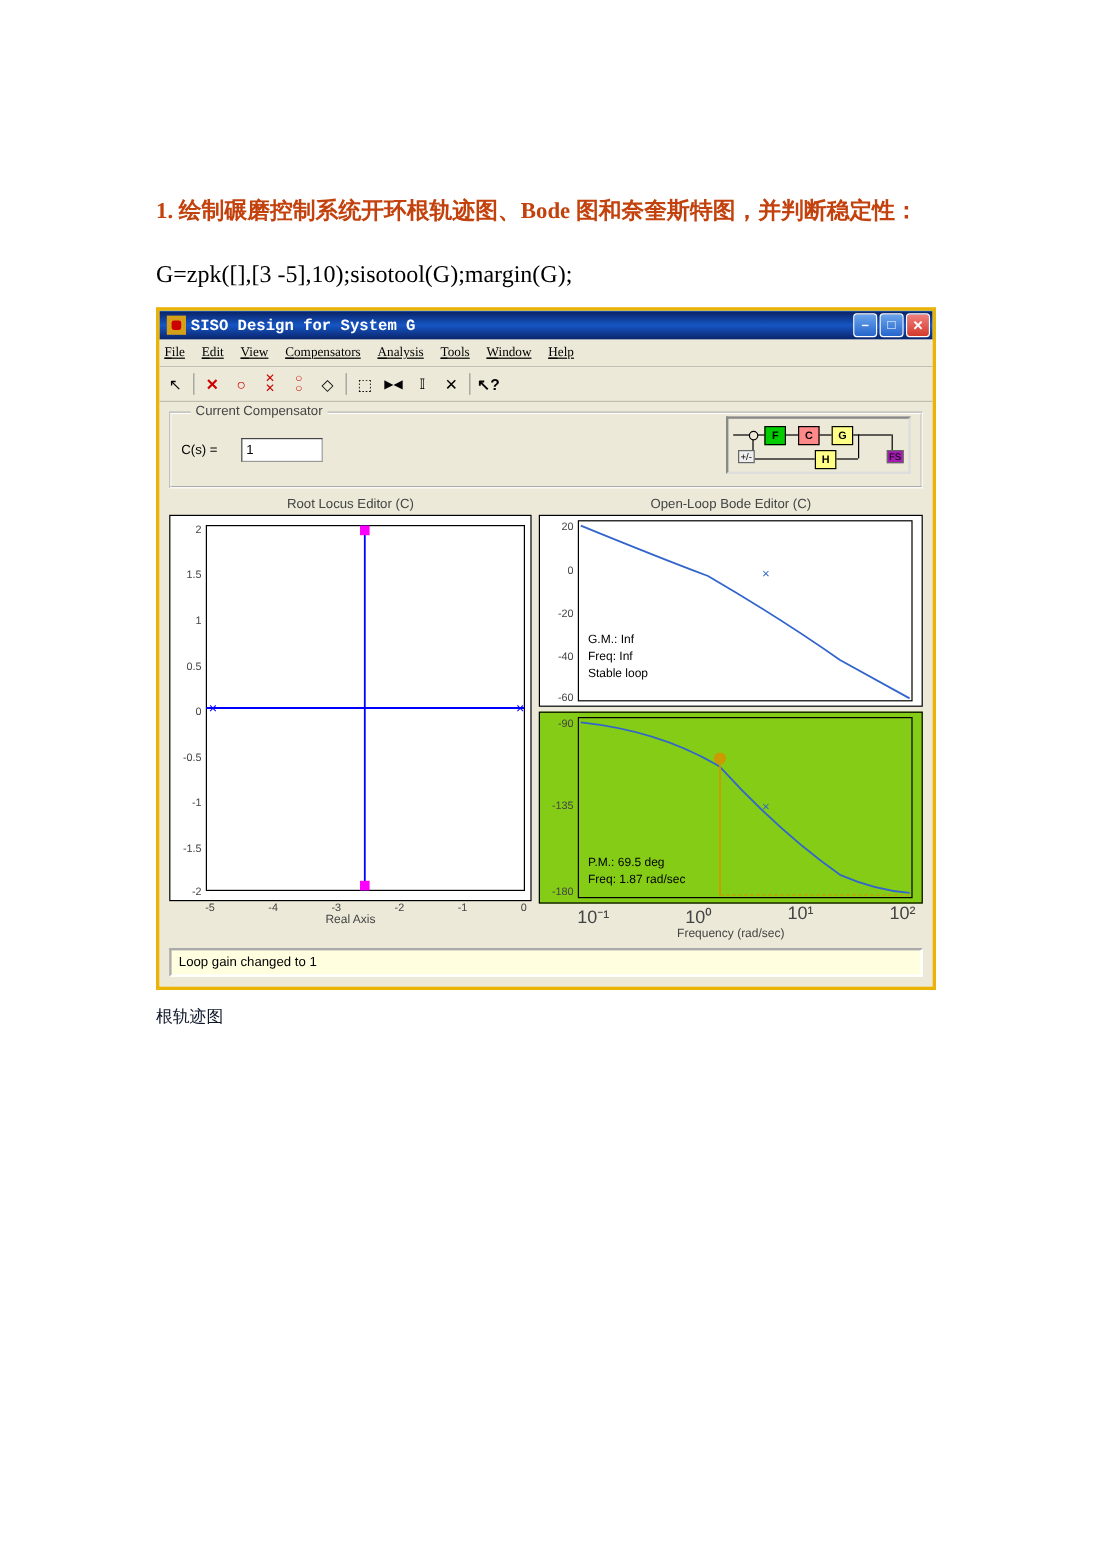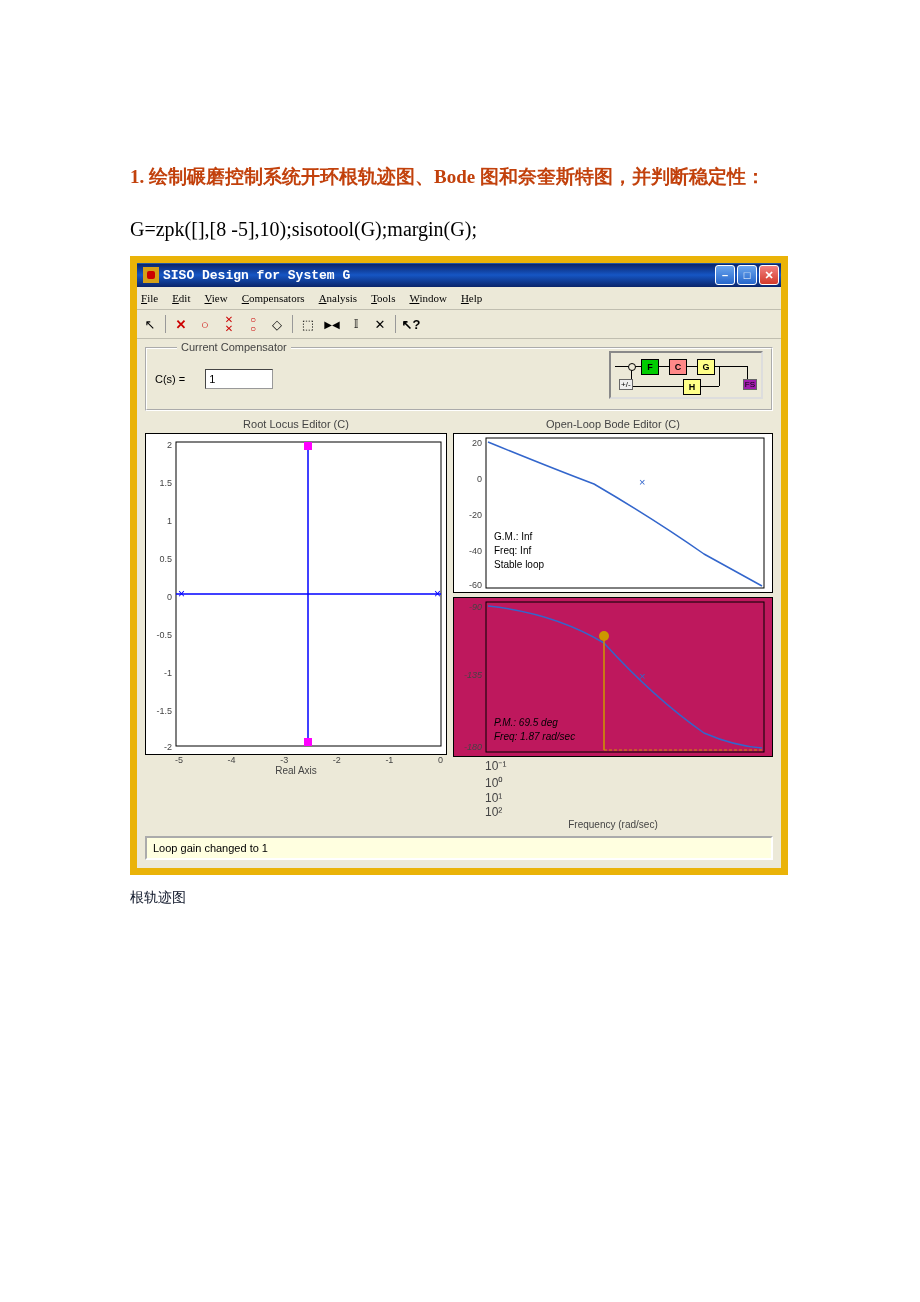--- a/index.html
+++ b/index.html
@@ -1,66 +1,66 @@
 <!DOCTYPE html>
 <html><head>
 <meta charset="utf-8">
 <style>
 body { margin:0; font-family: "SimSun", "Times New Roman", serif; background:#fff; }
 .page { width:920px; min-height:1302px; padding:150px 130px 0 130px; box-sizing:border-box; }
 .heading { font-size:19px; font-weight:bold; line-height:2.8; color:#c2410c; margin-bottom:15px; }
 .code-line { font-size:20px; font-family:"Times New Roman", serif; margin:10px 0 15px; }
-.window { width:644px; border:7px solid #eab308; font-family:Tahoma,Arial,sans-serif; font-size:11px; }
+.window { width:644px; border:3px solid #eab308; font-family:Tahoma,Arial,sans-serif; font-size:11px; }
 .titlebar { height:24px; background:linear-gradient(180deg,#3c8cde 0%,#0a246a 4%,#1656c4 50%,#0a246a 100%); display:flex; align-items:center; padding:0 2px; }
 .tb-icon { width:16px; height:16px; margin:0 4px; background:#d4a017; display:inline-block; position:relative; }
 .tb-icon::after{content:"";position:absolute;width:8px;height:8px;background:#c00;border-radius:2px;top:4px;left:4px;}
 .tb-title { flex:1; color:#fff; font-family:"Courier New",monospace; font-weight:bold; font-size:13px; }
 .win-btns { display:flex; gap:2px; }
 .win-btn { width:20px; height:20px; border-radius:3px; display:flex; align-items:center; justify-content:center; font-size:11px; font-weight:bold; font-family:Arial; }
 .win-min,.win-max{ background:linear-gradient(#6ba5ed,#2666cc); color:#fff; border:1px solid #fff; box-sizing:border-box;}
 .win-close{ background:linear-gradient(#f08080,#d43a2a); color:#fff; border:1px solid #fff; box-sizing:border-box;}
-.menubar { background:#ece9d8; padding:2px 4px; color:#000; display:flex; gap:14px; font-size:11px; font-family:Tahoma; height:18px; align-items:center; border-bottom:1px solid #c0beb0;}
+.menubar { background:#ece9d8; padding:2px 4px; color:#000; display:flex; gap:14px; font-size:11px; font-family:Tahoma; height:18px; align-items:center; border-bottom:1px solid #c0beb0;text-decoration:underline;}
 .menuitem u{text-decoration:underline;}
 .toolbar { background:#ece9d8; padding:2px 4px; display:flex; align-items:center; gap:6px; height:24px; border-bottom:1px solid #c0beb0;}
 .tool { width:18px; height:18px; display:flex; align-items:center; justify-content:center; font-size:13px; font-family:Arial; }
 .tsep{width:1px;height:18px;background:#999;}
 .body-area{ background:#ece9d8; padding:8px; }
 .comp-panel{ border:2px groove #fff; padding:8px; display:flex; align-items:center; position:relative; height:44px;}
-.comp-legend{position:absolute;top:-8px;left:30px;background:#ece9d8;padding:0 4px;color:#444;font-size:11px;}
+.comp-legend{position:absolute;top:-8px;left:16px;background:#ece9d8;padding:0 4px;color:#444;font-size:11px;}
 .comp-label{font-size:11px;color:#000;margin-right:20px;}
 .comp-input{width:60px;height:16px;border:1px inset #999;background:#fff;padding:1px 3px;font-size:11px;}
 .block-diagram{ position:absolute; right:8px; top:2px; width:150px; height:44px; border:2px inset #ddd; background:#ece9d8; font-size:9px;}
 .bd-box{position:absolute;width:16px;height:14px;border:1px solid #000;text-align:center;line-height:14px;font-weight:bold;}
 .bd-f{left:30px;top:6px;background:#0c0;}
 .bd-c{left:58px;top:6px;background:#f88;}
 .bd-g{left:86px;top:6px;background:#ff8;}
 .bd-h{left:72px;top:26px;background:#ff8;}
 .bd-pm{position:absolute;left:8px;top:26px;border:1px solid #666;padding:0 1px;font-size:8px;background:#eee;}
 .bd-fs{position:absolute;right:4px;top:26px;border:1px solid #666;padding:0 1px;font-size:8px;background:#a21caf;}
 .bd-circle{position:absolute;width:6px;height:6px;border:1px solid #000;border-radius:50%;background:#ece9d8;}
 .bd-line{position:absolute;background:#000;}
 .plots-row{display:flex;gap:6px;margin-top:4px;}
 .plot-col{display:flex;flex-direction:column;}
 .plot-title{text-align:center;font-size:11px;color:#444;padding:3px 0;}
 .plot-box{background:#fff;border:1px solid #000;position:relative;}
 .rl-plot{width:300px;height:320px;}
 .bode-box{width:358px;}
 .bode-mag{height:158px;background:#fff;border:1px solid #000;position:relative;margin-bottom:4px;}
-.bode-phase{height:158px;background:#be185d;border:1px solid #000;position:relative;font-style:italic;}
+.bode-phase{height:158px;background:#84cc16;border:1px solid #000;position:relative;}
 .xlabel{position:absolute;font-size:10px;color:#444;}
 svg{position:absolute;top:0;left:0;}
 .status-area{margin-top:6px;border:2px inset #fff;background:#ffffe0;padding:3px 6px;font-size:11px;line-height:14px;color:#000;}
 .caption{font-size:14px;font-family:"SimSun";color:#0f172a;margin-top:14px;}
 </style>
 </head>
 <body>
 
 <div class="page">
   <div class="heading">1. 绘制碾磨控制系统开环根轨迹图、Bode 图和奈奎斯特图，并判断稳定性：</div>
-  <div class="code-line">G=zpk([],[8 -5],10);sisotool(G);margin(G);</div>
+  <div class="code-line">G=zpk([],[3 -5],10);sisotool(G);margin(G);</div>
 
   <div class="window">
     <div class="titlebar">
       <span class="tb-icon"></span>
       <span class="tb-title">SISO Design for System G</span>
       <div class="win-btns">
         <div class="win-btn win-min">–</div>
         <div class="win-btn win-max">□</div>
         <div class="win-btn win-close">✕</div>
       </div>
@@ -184,21 +184,21 @@
               <text x="185" y="82" fill="#36c" font-size="11">×</text>
               <line x1="150" y1="38" x2="150" y2="152" stroke="#c90" stroke-width="1.5"></line>
               <line x1="150" y1="152" x2="308" y2="152" stroke="#c90" stroke-width="1" stroke-dasharray="3,2"></line>
               <circle cx="150" cy="38" r="5" fill="#c90"></circle>
               <g font-size="10" fill="#000">
                 <text x="40" y="128">P.M.: 69.5 deg</text>
                 <text x="40" y="142">Freq: 1.87 rad/sec</text>
               </g>
             </svg>
           </div>
-          <div style="display:flex;justify-content:space-between;padding:0 6px 0 32px;font-size:12px;color:#444;flex-direction:column;">
+          <div style="display:flex;justify-content:space-between;padding:0 6px 0 32px;font-size:15px;color:#444;">
             <span>10⁻¹</span>
               <span>10⁰</span>
               <span>10¹</span>
               <span>10²</span>
           </div>
           <div class="xlabel" style="position:relative;text-align:center;">Frequency (rad/sec)</div>
         </div>
       </div>
 
       <div class="status-area">

